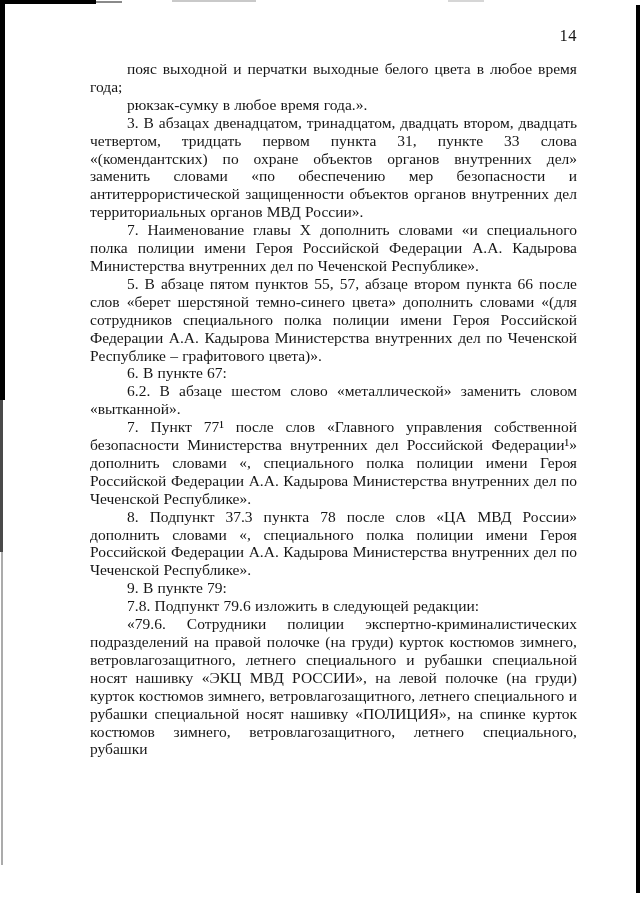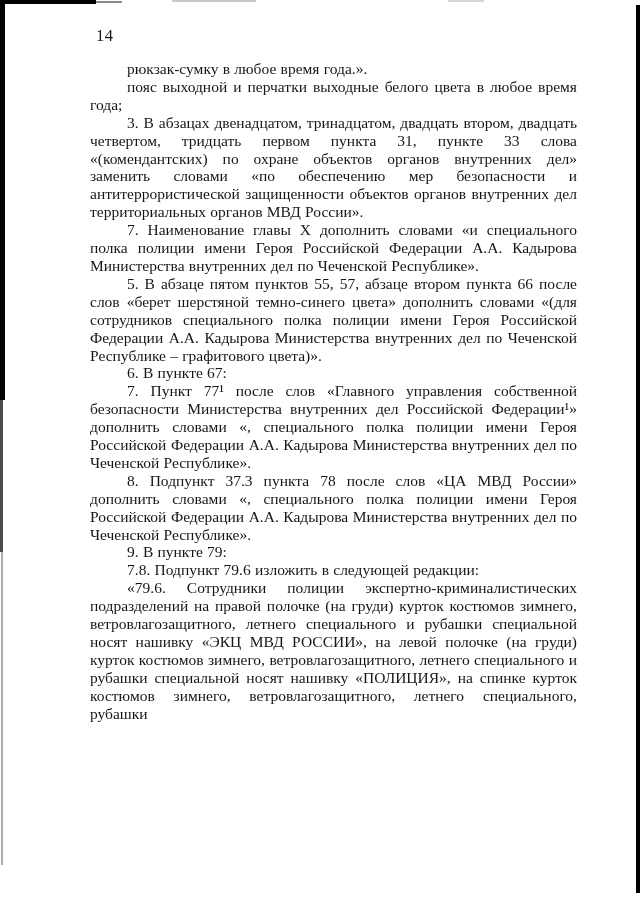--- a/index.html
+++ b/index.html
@@ -18,24 +18,24 @@
   .bar-top-left-ext    { left: 96px; top: 1px; width: 26px;  height: 2px;  background: #8a8a8a; }
   .bar-top-faint-1     { left: 172px; top: 0;  width: 84px;  height: 2px;  background: #c9c9c9; }
   .bar-top-faint-2     { left: 448px; top: 0;  width: 36px;  height: 2px;  background: #d6d6d6; }
   .bar-left-black      { left: 0;   top: 0;   width: 5px;   height: 400px; background: var(--scan-mark, #000); }
   .bar-left-dark       { left: 0;   top: 400px; width: 3px; height: 152px; background: #4a4a4a; }
   .bar-left-gray       { left: 1px; top: 552px; width: 2px; height: 313px; background: var(--scan-gray, #ababab); }
   .bar-right           { left: 636px; top: 5px; width: 4px; height: 888px; background: var(--scan-mark, #000); }
   
   .page-number {
     position: absolute;
-    left: 96px;
+    left: 90px;
     top: 26px;
     width: 487px;
-    text-align: left;
+    text-align: right;
     font-size: 16.5px;
     letter-spacing: 0.5px;
   }
   .doc-body {
     position: absolute;
     left: 90px;
     top: 60px;
     width: 487px;
     font-size: 15.5px;
     line-height: 17.9px;
@@ -60,26 +60,27 @@
   <div class="artifact bar-top-faint-1"></div>
   <div class="artifact bar-top-faint-2"></div>
   <div class="artifact bar-left-black"></div>
   <div class="artifact bar-left-dark"></div>
   <div class="artifact bar-left-gray"></div>
   <div class="artifact bar-right"></div>
 
   <div class="page-number">14</div>
 
   <div class="doc-body">
+      <p>пояс выходной и перчатки выходные белого цвета в любое время года;</p>
       <p>рюкзак-сумку в любое время года.».</p>
-      <p>пояс выходной и перчатки выходные белого цвета в любое время года;</p>
       <p>3. В абзацах двенадцатом, тринадцатом, двадцать втором, двадцать четвертом, тридцать первом пункта 31, пункте 33 слова «(комендантских) по охране объектов органов внутренних дел» заменить словами «по обеспечению мер безопасности и антитеррористической защищенности объектов органов внутренних дел территориальных органов МВД России».</p>
       <p>7. Наименование главы X дополнить словами «и специального полка полиции имени Героя Российской Федерации А.А. Кадырова Министерства внутренних дел по Чеченской Республике».</p>
       <p>5. В абзаце пятом пунктов 55, 57, абзаце втором пункта 66 после слов «берет шерстяной темно-синего цвета» дополнить словами «(для сотрудников специального полка полиции имени Героя Российской Федерации А.А. Кадырова Министерства внутренних дел по Чеченской Республике – графитового цвета)».</p>
       <p>6. В пункте 67:</p>
+      <p>6.2. В абзаце шестом слово «металлической» заменить словом «вытканной».</p>
       <p>7. Пункт 77¹ после слов «Главного управления собственной безопасности Министерства внутренних дел Российской Федерации¹» дополнить словами «, специального полка полиции имени Героя Российской Федерации А.А. Кадырова Министерства внутренних дел по Чеченской Республике».</p>
       <p>8. Подпункт 37.3 пункта 78 после слов «ЦА МВД России» дополнить словами «, специального полка полиции имени Героя Российской Федерации А.А. Кадырова Министерства внутренних дел по Чеченской Республике».</p>
       <p>9. В пункте 79:</p>
       <p>7.8. Подпункт 79.6 изложить в следующей редакции:</p>
       <p class="continued">«79.6. Сотрудники полиции экспертно-криминалистических подразделений на правой полочке (на груди) курток костюмов зимнего, ветровлагозащитного, летнего специального и рубашки специальной носят нашивку «ЭКЦ МВД РОССИИ», на левой полочке (на груди) курток костюмов зимнего, ветровлагозащитного, летнего специального и рубашки специальной носят нашивку «ПОЛИЦИЯ», на спинке курток костюмов зимнего, ветровлагозащитного, летнего специального, рубашки</p>
     </div>
 
 </div>
 
 </body></html>

